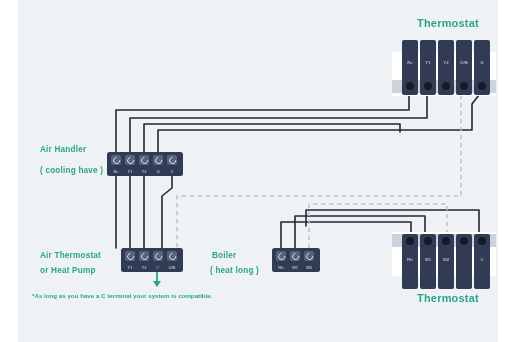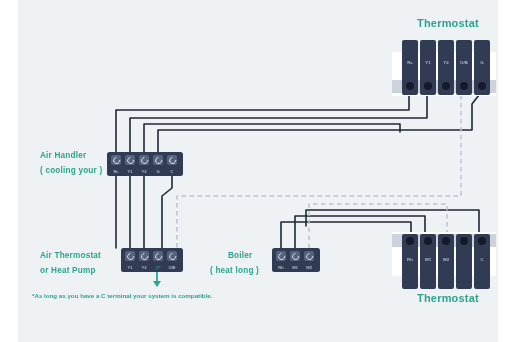--- a/index.html
+++ b/index.html
@@ -144,22 +144,22 @@
     </div>
     <div class="term" style="left:45.5px;">
       <div class="screw"></div>
       <div class="tlab">G</div>
     </div>
     <div class="term" style="left:59.5px;">
       <div class="screw"></div>
       <div class="tlab">C</div>
     </div>
   </div>
-  <div class="lbl t13" style="left:40px;top:151px;">Air Handler</div>
-  <div class="lbl t13" style="left:40px;top:166px;">( cooling your )</div>
+  <div class="lbl t13" style="left:40px;top:145px;">Air Handler</div>
+  <div class="lbl t13" style="left:40px;top:166px;">( cooling have )</div>
 
   <div class="blk" style="left:121px;top:248px;width:62px;height:24px;">
     <div class="blkbody" style="width:62px;height:24px;"></div>
     <div class="term" style="left:3.5px;">
       <div class="screw"></div>
       <div class="tlab">Y1</div>
     </div>
     <div class="term" style="left:17.5px;">
       <div class="screw"></div>
       <div class="tlab">Y2</div>
@@ -189,17 +189,17 @@
     </div>
     <div class="term" style="left:17.5px;">
       <div class="screw"></div>
       <div class="tlab">W1</div>
     </div>
     <div class="term" style="left:31.5px;">
       <div class="screw"></div>
       <div class="tlab">W2</div>
     </div>
   </div>
-  <div class="lbl t13" style="left:228px;top:251px;">Boiler</div>
+  <div class="lbl t13" style="left:212px;top:251px;">Boiler</div>
   <div class="lbl t13" style="left:210px;top:266px;">( heat long )</div>
 
   <div class="foot" style="left:32px;top:292px;">*As long as you have a C terminal your system is compatible.</div>
 </div>
 
 </body></html>

